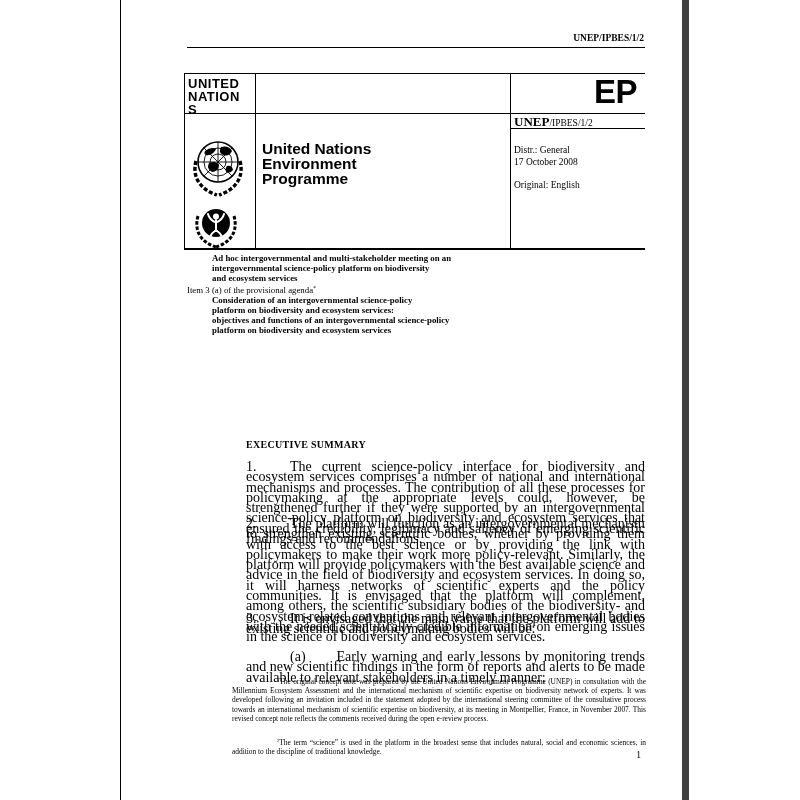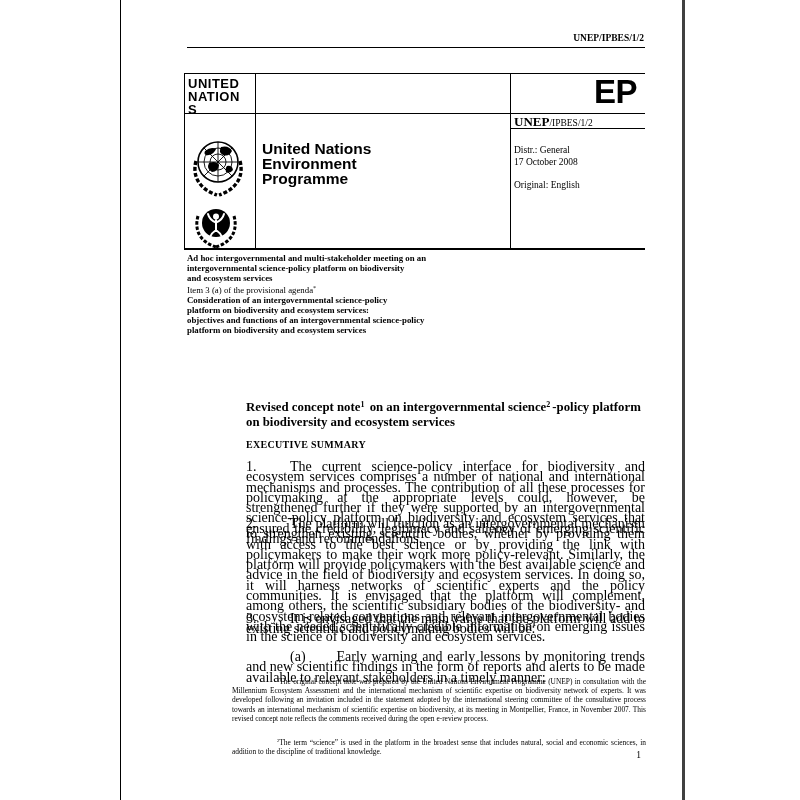--- a/index.html
+++ b/index.html
@@ -1,22 +1,22 @@
 <!DOCTYPE html>
 <html><head>
 <meta charset="utf-8">
 <style>
   html,body{margin:0;padding:0;background:#fff;}
   body{width:800px;height:800px;position:relative;overflow:hidden;
        font-family:"Liberation Serif","DejaVu Serif",serif;color:#000;}
   .page{position:absolute;left:120px;top:0;width:561px;height:800px;
-        border-left:1px solid #000;border-right:3px solid #404040;background:#fff;}
+        border-left:1px solid #000;border-right:7px solid #404040;background:#fff;}
   .abs{position:absolute;}
   .sans{font-family:Liberation Sans, sans-serif;}
-  .b{font-weight:bold;}
+  .b{font-weight:bold;margin-left:25px;}
   .pre{white-space:pre-line;}
 
   .doc-ref{top:33px;left:66px;width:457px;text-align:right;
            font-weight:bold;font-size:9.5px;}
   .header-rule{top:47px;left:66px;width:458px;border-top:1px solid #000;height:0;}
 
   .htable{top:73px;left:63px;width:461px;height:177px;}
   .hline{position:absolute;border-top:1px solid #000;height:0;}
   .vline{position:absolute;border-left:1px solid #000;width:0;}
 
@@ -122,23 +122,20 @@
     <div class="b pre">Ad hoc intergovernmental and multi-stakeholder meeting on an
 intergovernmental science-policy platform on biodiversity
 and ecosystem services</div>
     <div><span>Item 3 (a) of the provisional agenda</span><sup>*</sup></div>
     <div class="b pre">Consideration of an intergovernmental science-policy
 platform on biodiversity and ecosystem services:
 objectives and functions of an intergovernmental science-policy
 platform on biodiversity and ecosystem services</div>
   </div>
 
-  <div class="abs title2">
-    <span>Revised concept note</span><sup>1</sup><span> on an intergovernmental science</span><sup>2</sup><span>-policy platform on biodiversity and ecosystem services</span>
-  </div>
   <div class="abs exec">EXECUTIVE SUMMARY</div>
 
   <div class="abs body-para" style="top:462px;">
     <span class="pnum">1.</span><span>The current science-policy interface for biodiversity and ecosystem services comprises a number of national and international mechanisms and processes. The contribution of all these processes for policymaking at the appropriate levels could, however, be strengthened further if they were supported by an intergovernmental science-policy platform on biodiversity and ecosystem services that ensured the credibility, legitimacy and saliency of emerging scientific findings and recommendations.</span>
   </div>
   <div class="abs body-para" style="top:519px;">
     <span class="pnum">2.</span><span>The platform will function as an intergovernmental mechanism to strengthen existing scientific bodies, whether by providing them with access to the best science or by providing the link with policymakers to make their work more policy-relevant. Similarly, the platform will provide policymakers with the best available science and advice in the field of biodiversity and ecosystem services. In doing so, it will harness networks of scientific experts and the policy communities. It is envisaged that the platform will complement, among others, the scientific subsidiary bodies of the biodiversity- and ecosystem-related conventions and relevant intergovernmental bodies with the needed scientifically credible information on emerging issues in the science of biodiversity and ecosystem services.</span>
   </div>
   <div class="abs body-para" style="top:614px;">
     <span class="pnum">3.</span><span>It is envisaged that the main value that the platform will add to existing scientific and policymaking bodies will be:</span>

